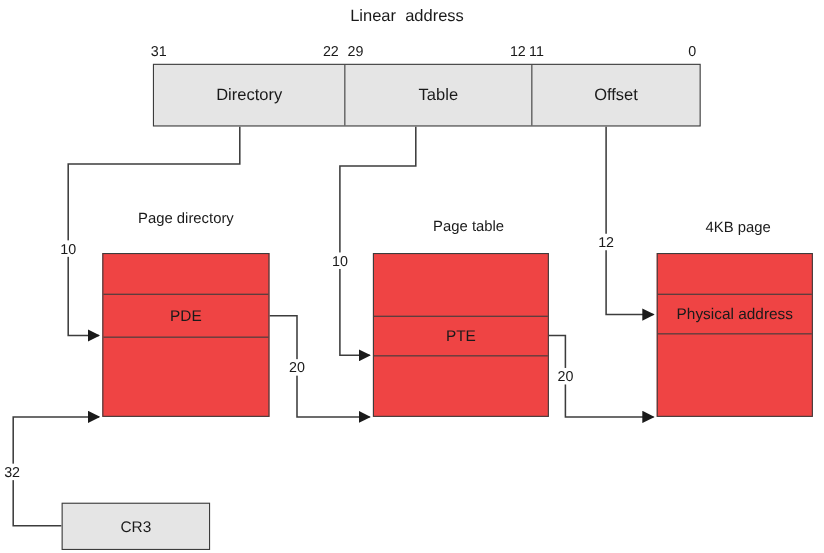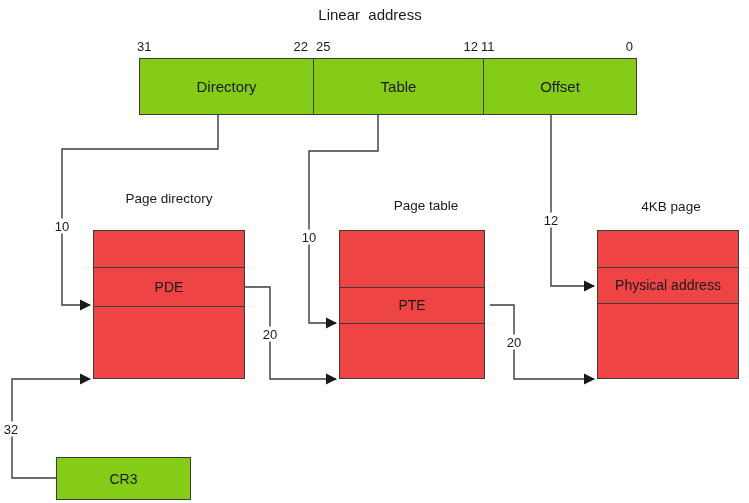--- a/index.html
+++ b/index.html
@@ -5,21 +5,21 @@
   html,body{margin:0;padding:0;background:#fff;}
   #stage{
     position:relative;width:749px;height:503px;background:#ffffff;
     font-family:"Liberation Sans","DejaVu Sans",sans-serif;color:#1a1a1a;overflow:hidden;
   }
   #wires{position:absolute;left:0;top:0;z-index:1;}
   .abs{position:absolute;}
   .title{font-size:15px;white-space:pre;transform:translateX(-50%);z-index:2;}
   .bit{font-size:13px;top:39px;z-index:2;}
   .bit-r{width:23px;text-align:right;}
-  .box{box-sizing:border-box;border:1.5px solid #3c3c3c;background:#84cc16;z-index:2;text-align:right;}
+  .box{box-sizing:border-box;border:1.5px solid #3c3c3c;background:#e5e5e5;z-index:2;text-align:right;}
   #la-box{left:139px;top:58px;width:498px;height:57px;display:flex;}
   .seg{box-sizing:border-box;display:flex;align-items:center;justify-content:center;
        font-size:15px;height:100%;}
   .seg-b{border-right:1.5px solid #3c3c3c;}
   .struct{position:absolute;box-sizing:border-box;border:1.5px solid #3c3c3c;background:#ef4444;z-index:2;}
   .divider{position:absolute;left:0;right:0;height:1.5px;background:#3c3c3c;}
   .entry{position:absolute;left:0;right:0;display:flex;align-items:center;justify-content:center;
          font-size:14px;}
   .struct-title{font-size:13.5px;transform:translateX(-50%);z-index:2;white-space:nowrap;}
   .wirenum{font-size:13px;background:#fff;padding:0 2px;transform:translate(-50%,-50%);z-index:3;}
@@ -44,42 +44,42 @@
       <polyline points="245,287 270,287 270,379 336,379" marker-end="url(#arrow)"></polyline>
       <polyline points="490,305 514,305 514,379 594,379" marker-end="url(#arrow)"></polyline>
       <polyline points="56,478 12,478 12,379 90,379" marker-end="url(#arrow)"></polyline>
     </g>
   </svg>
 
   <div class="abs title" style="left:370px;top:6px;">Linear  address</div>
 
   <div class="abs bit" style="left:137px;">31</div>
   <div class="abs bit bit-r" style="left:285px;">22</div>
-  <div class="abs bit" style="left:316px;">25</div>
+  <div class="abs bit" style="left:316px;">29</div>
   <div class="abs bit bit-r" style="left:455px;">12</div>
   <div class="abs bit" style="left:481px;">11</div>
   <div class="abs bit bit-r" style="left:610px;">0</div>
 
   <div class="abs box" id="la-box">
     <div class="seg seg-b" style="width:174px;">Directory</div>
     <div class="seg seg-b" style="width:170px;">Table</div>
     <div class="seg" style="flex:1;">Offset</div>
   </div>
 
   <div class="abs struct-title" style="left:169px;top:191px;">Page directory</div>
   <div class="abs struct-title" style="left:415px;top:198px;padding-left:22px;">Page table</div>
   <div class="abs struct-title" style="left:671px;top:199px;">4KB page</div>
 
   <div class="struct" style="left:93px;top:230px;width:152px;height:149px;">
     <div class="divider" style="top:35.5px;"></div>
     <div class="divider" style="top:74.5px;"></div>
     <div class="entry" style="top:36px;height:39px;">PDE</div>
   </div>
 
-  <div class="struct" style="left:339px;top:230px;width:146px;height:149px;">
+  <div class="struct" style="left:339px;top:230px;width:160px;height:149px;">
     <div class="divider" style="top:55.5px;"></div>
     <div class="divider" style="top:91.5px;"></div>
     <div class="entry" style="top:56px;height:36px;">PTE</div>
   </div>
 
   <div class="struct" style="left:597px;top:230px;width:142px;height:149px;">
     <div class="divider" style="top:35.5px;"></div>
     <div class="divider" style="top:71.5px;"></div>
     <div class="entry" style="top:36px;height:36px;">Physical address</div>
   </div>

